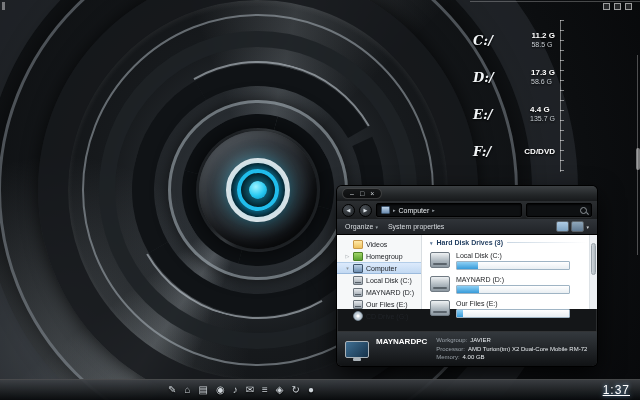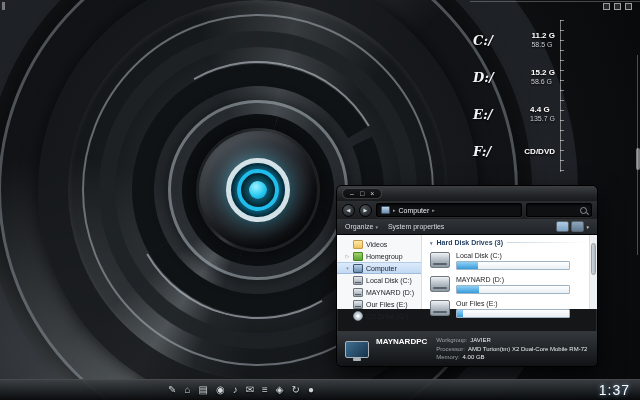--- a/index.html
+++ b/index.html
@@ -137,21 +137,21 @@
   .wifi-label{color:#aeb4ba;margin-right:3px;}
   .wifi-value{color:#e8ecef;}
 
   
   .taskbar{position:absolute;left:0;right:0;bottom:0;height:20px;
         background:linear-gradient(180deg,rgba(60,64,68,.92),rgba(8,10,12,.96));
         border-top:1px solid rgba(255,255,255,.25);}
   .dock{position:absolute;left:168px;top:0;bottom:0;display:flex;align-items:center;gap:8px;}
   .dock-icon{font-size:10px;color:#cfd5da;text-shadow:0 1px 2px #000;line-height:1;cursor:default;}
   .tb-clock{position:absolute;right:10px;top:0;bottom:0;display:flex;align-items:center;
-        font-size:14px;color:#fff;letter-spacing:1px;text-shadow:0 0 4px rgba(140,200,255,.8);}
+        font-size:12px;color:#fff;letter-spacing:1px;text-shadow:0 0 4px rgba(140,200,255,.8);text-decoration:underline;}
 </style>
 </head>
 <body>
 
 <div id="stage">
 
   <div class="wp">
     <div class="wp-streak"></div>
     <div class="wp-glow"></div>
     <div class="cc r640"></div>
@@ -190,21 +190,21 @@
     <div class="dg-row">
       <span class="dg-label">C:/</span>
       <span class="dg-vals">
         <span class="dg-used">11.2 G</span>
         <span class="dg-total">58.5 G</span>
       </span>
     </div>
     <div class="dg-row">
       <span class="dg-label">D:/</span>
       <span class="dg-vals">
-        <span class="dg-used">15.2 G</span>
+        <span class="dg-used">17.3 G</span>
         <span class="dg-total">58.6 G</span>
       </span>
     </div>
     <div class="dg-row">
       <span class="dg-label">E:/</span>
       <span class="dg-vals">
         <span class="dg-used">4.4 G</span>
         <span class="dg-total">135.7 G</span>
       </span>
     </div>

